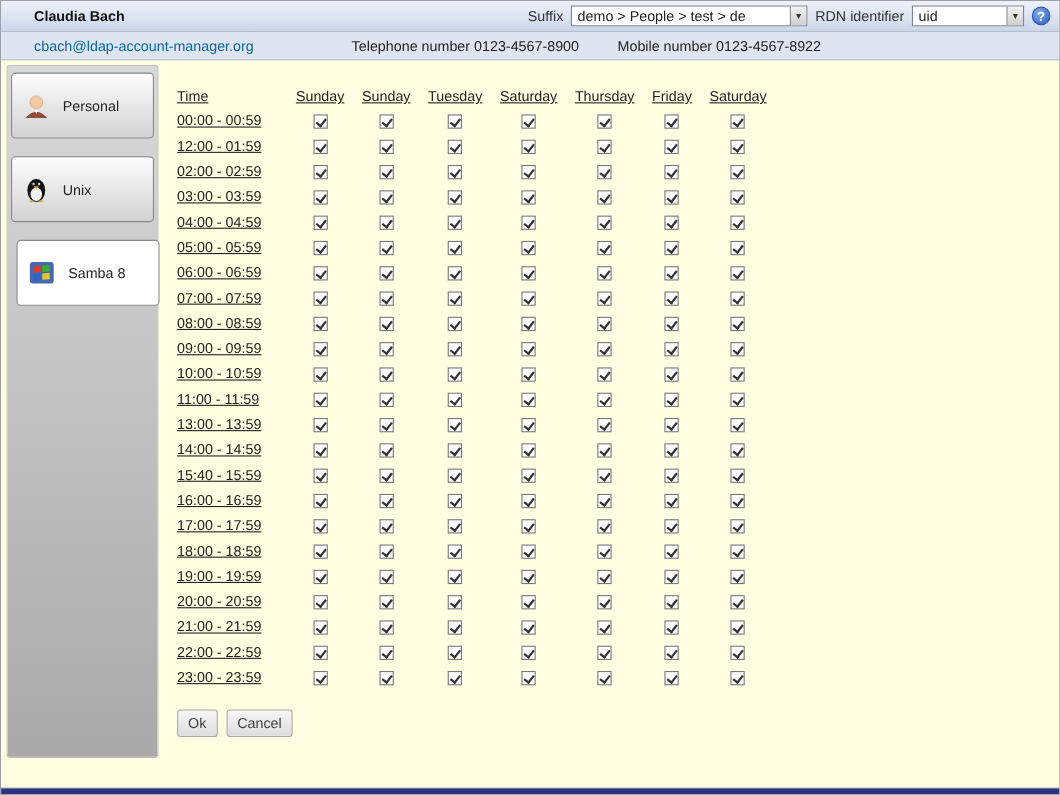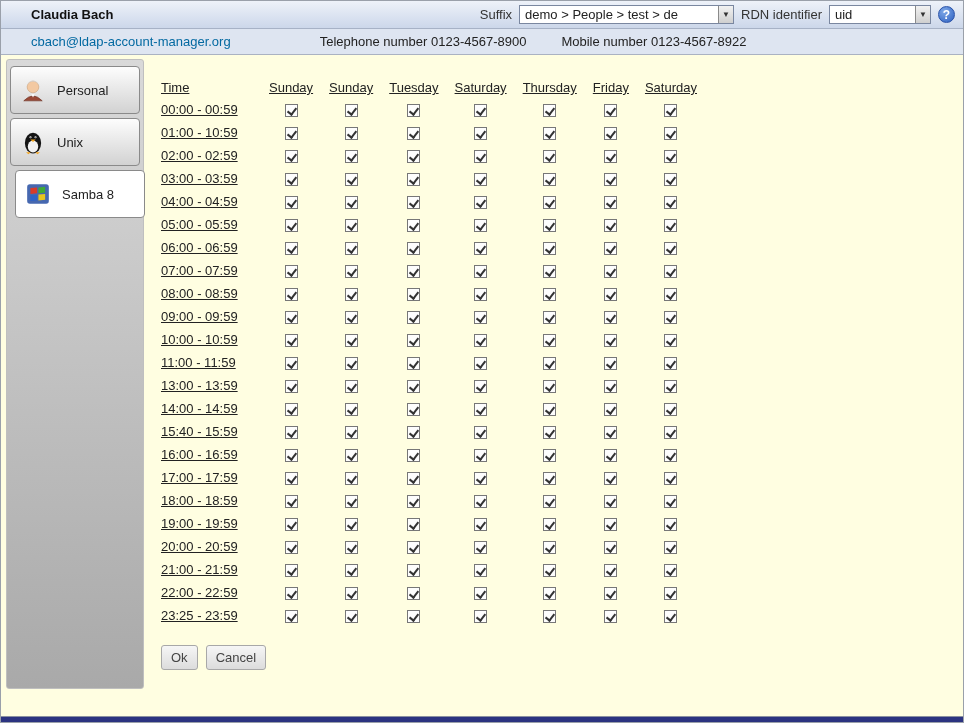--- a/index.html
+++ b/index.html
@@ -55,21 +55,21 @@
 
   
   .body-area { flex:1 1 auto; position:relative; background:#fffee1; }
 
   .sidebar {
     position:absolute; left:5px; top:4px; width:138px; height:630px;
     background:linear-gradient(#d9d9d9,#a9a9a9);
     border:1px solid #bfbfbf; border-radius:3px; padding-top:3px;
   }
   .tab {
-    height:48px; margin:3px 3px 4px 3px; display:flex; align-items:center; gap:9px;
+    height:60px; margin:3px 3px 16px 3px; display:flex; align-items:center; gap:9px;
     padding-left:7px; background:linear-gradient(#fdfdfd,#d2d2d2);
     border:1px solid #8a8a8a; border-radius:4px; cursor:pointer; color:#222;
     position:relative;
   }
   .tab.active {
     background:#ffffff; left:5px; width:calc(100% - 6px); z-index:2;
     border-color:#8a8a8a;
   }
   .tab .icon { width:30px; height:30px; flex:0 0 30px; display:flex; align-items:center; justify-content:center; }
 
@@ -202,21 +202,21 @@
               <td class="time-col">00:00 - 00:59</td>
               <td><input type="checkbox" checked="" style=""></td>
               <td><input type="checkbox" checked="" style=""></td>
               <td><input type="checkbox" checked="" style=""></td>
               <td><input type="checkbox" checked="" style=""></td>
               <td><input type="checkbox" checked="" style=""></td>
               <td><input type="checkbox" checked="" style=""></td>
               <td><input type="checkbox" checked="" style=""></td>
             </tr>
             <tr>
-              <td class="time-col">01:00 - 10:59</td>
+              <td class="time-col">12:00 - 01:59</td>
               <td><input type="checkbox" checked="" style=""></td>
               <td><input type="checkbox" checked="" style=""></td>
               <td><input type="checkbox" checked="" style=""></td>
               <td><input type="checkbox" checked="" style=""></td>
               <td><input type="checkbox" checked="" style=""></td>
               <td><input type="checkbox" checked="" style=""></td>
               <td><input type="checkbox" checked="" style=""></td>
             </tr>
             <tr>
               <td class="time-col">02:00 - 02:59</td>
@@ -412,21 +412,21 @@
               <td class="time-col">22:00 - 22:59</td>
               <td><input type="checkbox" checked="" style=""></td>
               <td><input type="checkbox" checked="" style=""></td>
               <td><input type="checkbox" checked="" style=""></td>
               <td><input type="checkbox" checked="" style=""></td>
               <td><input type="checkbox" checked="" style=""></td>
               <td><input type="checkbox" checked="" style=""></td>
               <td><input type="checkbox" checked="" style=""></td>
             </tr>
             <tr>
-              <td class="time-col">23:25 - 23:59</td>
+              <td class="time-col">23:00 - 23:59</td>
               <td><input type="checkbox" checked="" style=""></td>
               <td><input type="checkbox" checked="" style=""></td>
               <td><input type="checkbox" checked="" style=""></td>
               <td><input type="checkbox" checked="" style=""></td>
               <td><input type="checkbox" checked="" style=""></td>
               <td><input type="checkbox" checked="" style=""></td>
               <td><input type="checkbox" checked="" style=""></td>
             </tr>
           </tbody>
       </table>

